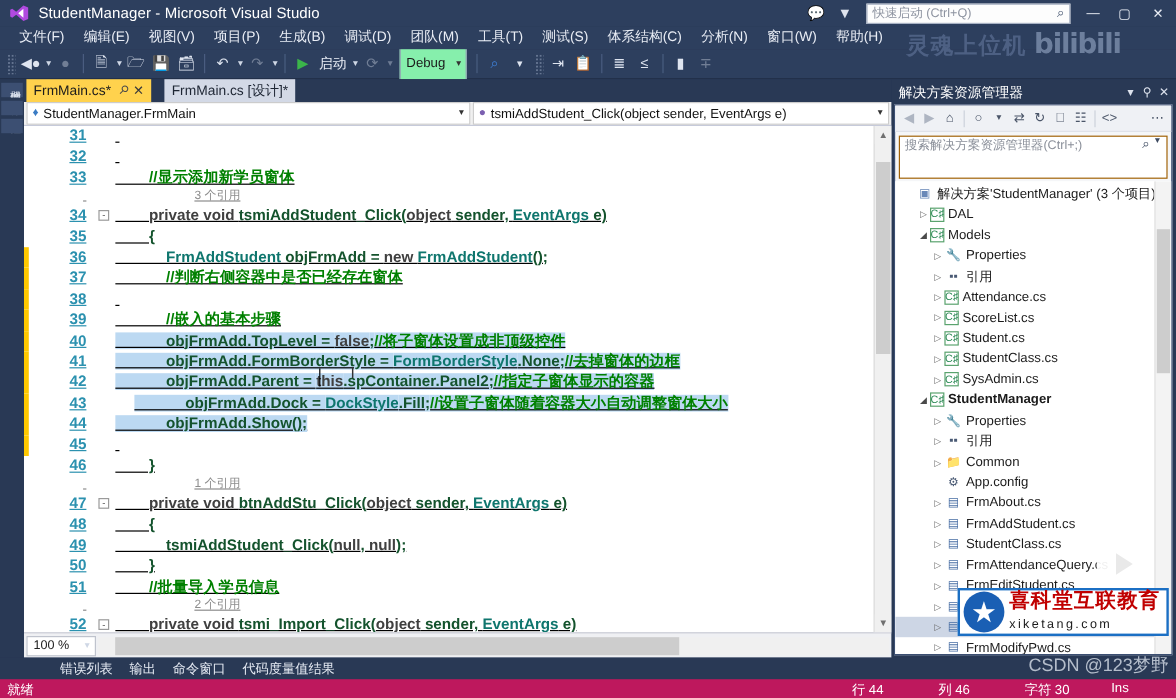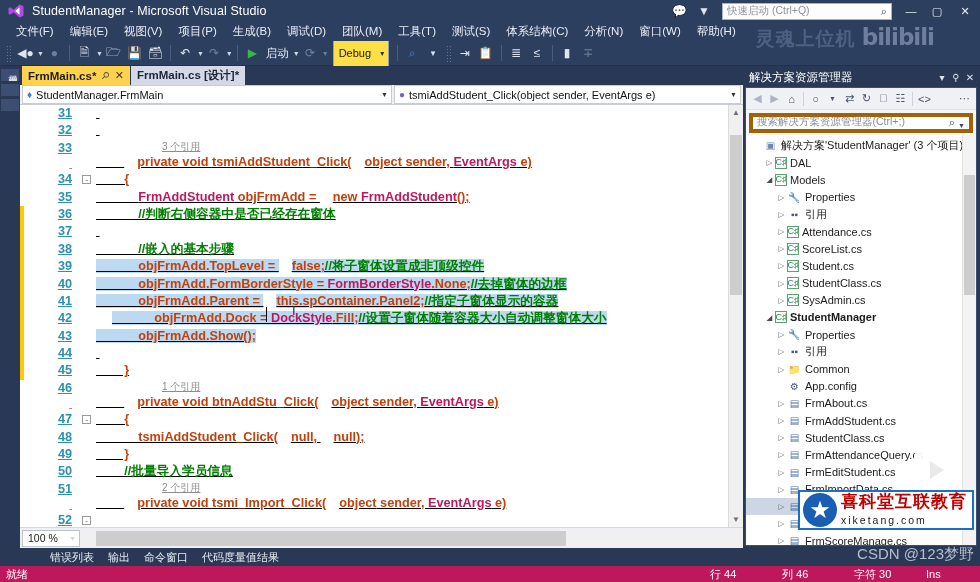--- a/index.html
+++ b/index.html
@@ -46,21 +46,21 @@
   .grip { width:7px; height:17px; margin:0 2px; opacity:.55;
     background-image: radial-gradient(circle, #94a3bd 0.8px, transparent 1px);
     background-size: 3px 3px; }
   .tsep { width:1px; height:16px; background:#4a5d80; margin:0 4px; }
   .tbtn { height:21px; min-width:21px; display:flex; align-items:center; justify-content:center;
     color:#dfe5f0; font-size:12px; padding:0 2px; }
   .tbtn.disabled { opacity:.38; }
   .caret { font-size:7px; color:#cfd7e5; margin-left:1px; }
   .run-label { color:#e9edf5; font-size:11.5px; padding:0 3px; }
   .combo {
-    height:32px; background:#fde047; border:1px solid #93a0b5; display:flex; align-items:center;
+    height:32px; background:#86efac; border:1px solid #93a0b5; display:flex; align-items:center;
     padding:0 2px 0 5px; font-size:11px; color:#1a1a1a; min-width:56px; justify-content:space-between;
     margin:0 4px;
   }
   .combo .caret { color:#333; }
 
   
   .leftrail {
     position:absolute; left:0; top:66px; width:20px; bottom:34px; background:#293955;
   }
   .vtab {
@@ -69,21 +69,21 @@
     padding:6px 1px; letter-spacing:-1px; line-height:10px; white-space:nowrap; overflow:hidden;
   }
 
   
   .editor-wrap {
     position:absolute; left:20px; top:66px; width:723px; bottom:34px; background:#293955;
   }
   .tabstrip { height:19px; display:flex; align-items:flex-end; padding-left:2px; background:#293955; }
   .ftab {
     height:19px; display:flex; align-items:center; padding:0 6px; font-size:11.5px;
-    color:#1c1c1c; background:#cfd6e4; margin-right:1px; white-space:nowrap;font-weight:bold;
+    color:#1c1c1c; background:#cfd6e4; margin-right:11px; white-space:nowrap;
   }
   .ftab.active { background:#ffd24d; }
   .ftab .pin { font-size:10px; margin-left:6px; color:#4a4a4a; transform:rotate(45deg); }
   .ftab .x { font-size:11px; margin-left:5px; color:#3a3a3a; }
   .ftab.inactive { background:#d3d9e6; color:#1d2533; }
 
   .navbar2 {
     height:20px; background:#f0f0f0; border-bottom:1px solid #c6cada; display:flex; align-items:center;
   }
   .navcombo { height:19px; display:flex; align-items:center; background:#fff; border:1px solid #ccc;
@@ -101,24 +101,24 @@
   .gutter { width:44px; flex:0 0 44px; text-align:right; padding-right:6px; background:#fff;
     color:#2b91af; font-size:12.5px; font-weight:bold; font-family:"Liberation Sans", sans-serif; }
   .fold { width:18px; flex:0 0 18px; background:#fff; position:relative; }
   .codecol { flex:1; position:relative; background:#fff; overflow:hidden; }
 
   .lrow { height:17.4px; line-height:17.4px; font-size:12.7px; white-space:pre;
           font-family:"Liberation Sans", sans-serif; font-weight:bold;text-decoration:underline; }
   .gutter .lrow { font-weight:bold; }
   .ref-row { height:14px; line-height:14px; font-size:10px; color:#8d8d8d; font-weight:normal; padding-left:0; }
 
-  .kw { color:#c2410c;margin-left:13px; }
-  .typ { color:#be185d; }
+  .kw { color:#404040; }
+  .typ { color:#0f766e; }
   .cmt { color:#008000; }
-  .plain { color:#c2410c; }
+  .plain { color:#14532d; }
   .sel { background:#bcd9f2; }
 
   .changebar { position:absolute; left:0; width:4px; background:#ffc800; }
   .foldbox { position:absolute; left:4px; width:9px; height:9px; border:1px solid #9a9a9a; background:#fff;
     font-size:8px; line-height:7px; text-align:center; color:#555; }
 
   .vscroll { position:absolute; right:0; top:39px; bottom:21px; width:15px; background:#f0f0f0; border-left:1px solid #dcdcdc; }
   .vthumb { position:absolute; left:1px; right:1px; top:30px; height:160px; background:#cdcdcd; }
   .vs-up, .vs-dn { position:absolute; left:0; right:0; height:15px; color:#707070; font-size:8px; text-align:center; line-height:15px; background:#f0f0f0;}
   .vs-up { top:0; } .vs-dn { bottom:0; }
@@ -133,22 +133,22 @@
   
   .solexp { position:absolute; right:0; top:66px; width:237px; bottom:34px; background:#293955; padding:2px 3px 2px 2px; }
   .se-head { height:19px; display:flex; align-items:center; color:#fff; font-size:11.5px; padding-left:4px;justify-content:center; }
   .se-head .spacer { flex:1; }
   .se-head .hb { width:14px; text-align:center; color:#dde3ee; font-size:10px; }
   .se-body { position:absolute; left:2px; right:3px; top:21px; bottom:2px; background:#f5f6f8; border:1px solid #3c4f72; display:flex; flex-direction:column; }
   .se-toolbar { height:22px; background:#eff1f5; display:flex; align-items:center; padding:0 3px; border-bottom:1px solid #dfe2e9; }
   .se-tb { width:17px; height:18px; display:flex; align-items:center; justify-content:center; color:#4a5568; font-size:11px; }
   .se-tb.dim { color:#aeb5c2; }
   .se-vsep { width:1px; height:14px; background:#ccd1db; margin:0 3px; }
-  .se-search { height:20px; background:#fff; border:4px solid #a16207; margin:3px 3px 2px 3px;
-     display:flex; align-items:flex-end; padding:0 3px 0 4px; font-size:10.5px; color:#8a8f99; position:relative;}
+  .se-search { height:36px; background:#fff; border:1px solid #a16207; margin:3px 3px 2px 3px;
+     display:flex; align-items:flex-start; padding:0 3px 0 4px; font-size:10.5px; color:#8a8f99; position:relative;}
   .se-search .mg { position:absolute; right:14px; color:#3d4a60; font-size:11px; }
   .se-search .cv { position:absolute; right:4px; color:#3d4a60; font-size:7px; }
   .se-tree { flex:1; background:#fff; overflow:hidden; position:relative; font-size:11px; color:#1b1b1b; padding-top:2px; }
   .trow { height:17.2px; display:flex; align-items:center; white-space:nowrap; }
   .trow.selected { background:#cdd6e5; }
   .arrow { width:11px; text-align:center; color:#6b6b6b; font-size:7.5px; }
   .arrow.open { color:#4a4a4a; }
   .tico { width:15px; display:inline-flex; align-items:center; justify-content:center; margin-right:3px; }
   .tlabel { font-size:11px; }
   .tlabel.bold { font-weight:bold; }
@@ -364,20 +364,21 @@
           <div style="height: 17.4px;"></div>
           <div style="height: 17.4px;"></div>
           <div style="height: 17.4px;"></div>
           <div style="height: 14px;"></div>
           <div style="height: 17.4px;"></div>
           <div class="foldbox" style="top: 411.4px;">-</div>
         </div>
       <div class="codecol" id="codecol">
           <div class="lrow" style="padding-left: 0px;">&nbsp;</div>
           <div class="lrow" style="padding-left: 0px;">&nbsp;</div>
+          <div class="lrow" style="padding-left: 0px;"><span class="cmt">        //显示添加新学员窗体</span></div>
           <div class="lrow ref-row" style="height: 14px; padding-left: 66px;">3 个引用</div>
           <div class="lrow" style="padding-left: 0px;"><span class="plain">        </span><span class="kw">private void </span><span class="plain">tsmiAddStudent_Click(</span><span class="kw">object</span><span class="plain"> sender, </span><span class="typ">EventArgs</span><span class="plain"> e)</span></div>
           <div class="lrow" style="padding-left: 0px;"><span class="plain">        {</span></div>
           <div class="lrow" style="padding-left: 0px;"><span class="plain">            </span><span class="typ">FrmAddStudent</span><span class="plain"> objFrmAdd = </span><span class="kw">new </span><span class="typ">FrmAddStudent</span><span class="plain">();</span></div>
           <div class="lrow" style="padding-left: 0px;"><span class="cmt">            //判断右侧容器中是否已经存在窗体</span></div>
           <div class="lrow" style="padding-left: 0px;">&nbsp;</div>
           <div class="lrow" style="padding-left: 0px;"><span class="cmt">            //嵌入的基本步骤</span></div>
           <div class="lrow" style="padding-left: 0px;"><span class="plain sel">            objFrmAdd.TopLevel = </span><span class="kw sel">false</span><span class="plain sel">;</span><span class="cmt sel">//将子窗体设置成非顶级控件</span></div>
           <div class="lrow" style="padding-left: 0px;"><span class="plain sel">            objFrmAdd.FormBorderStyle = </span><span class="typ sel">FormBorderStyle</span><span class="plain sel">.None;</span><span class="cmt sel">//去掉窗体的边框</span></div>
           <div class="lrow" style="padding-left: 0px;"><span class="plain sel">            objFrmAdd.Parent = </span><span class="kw sel">this</span><span class="plain sel">.spContainer.Panel2;</span><span class="cmt sel">//指定子窗体显示的容器</span></div>

